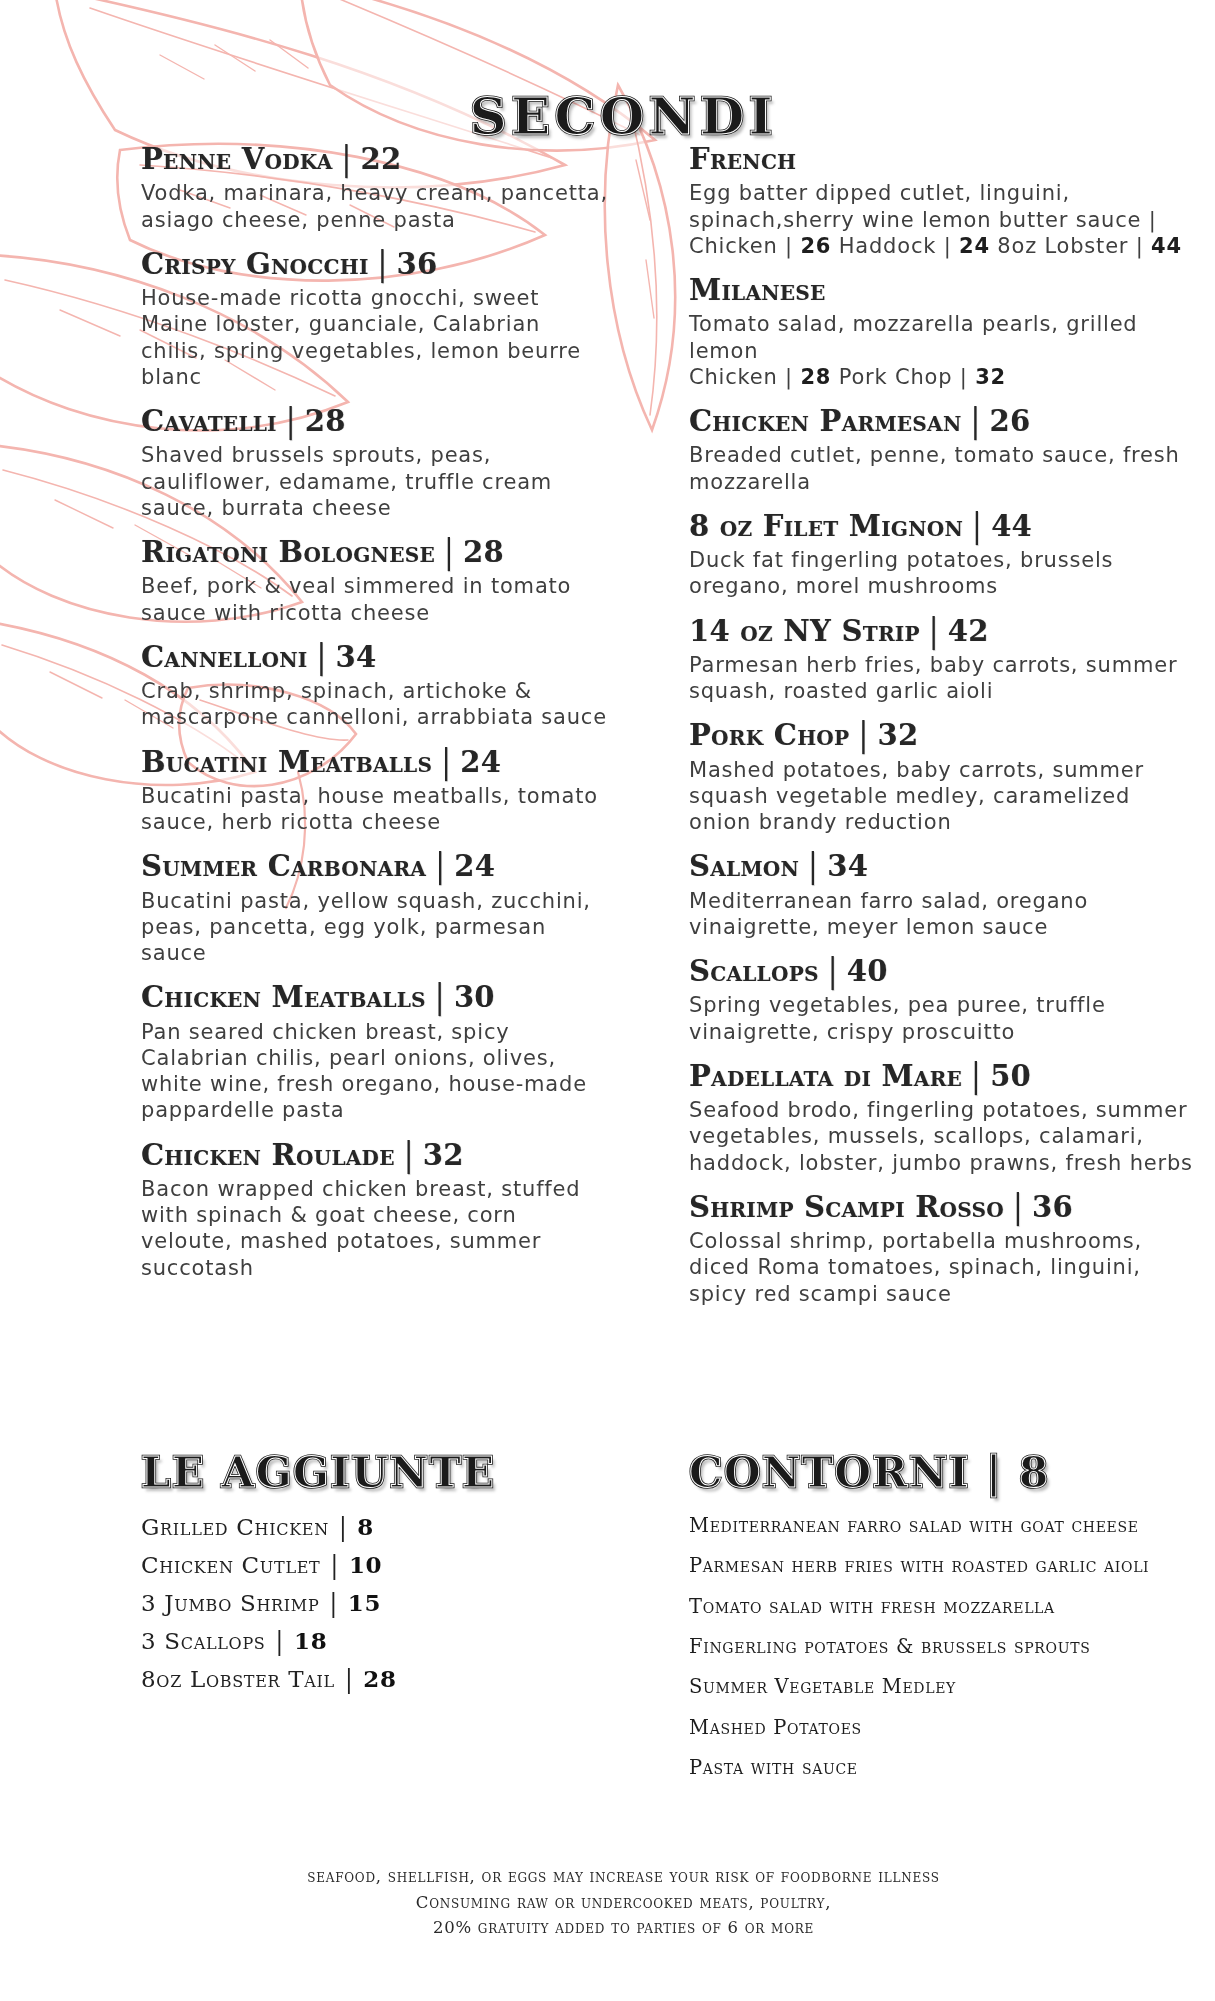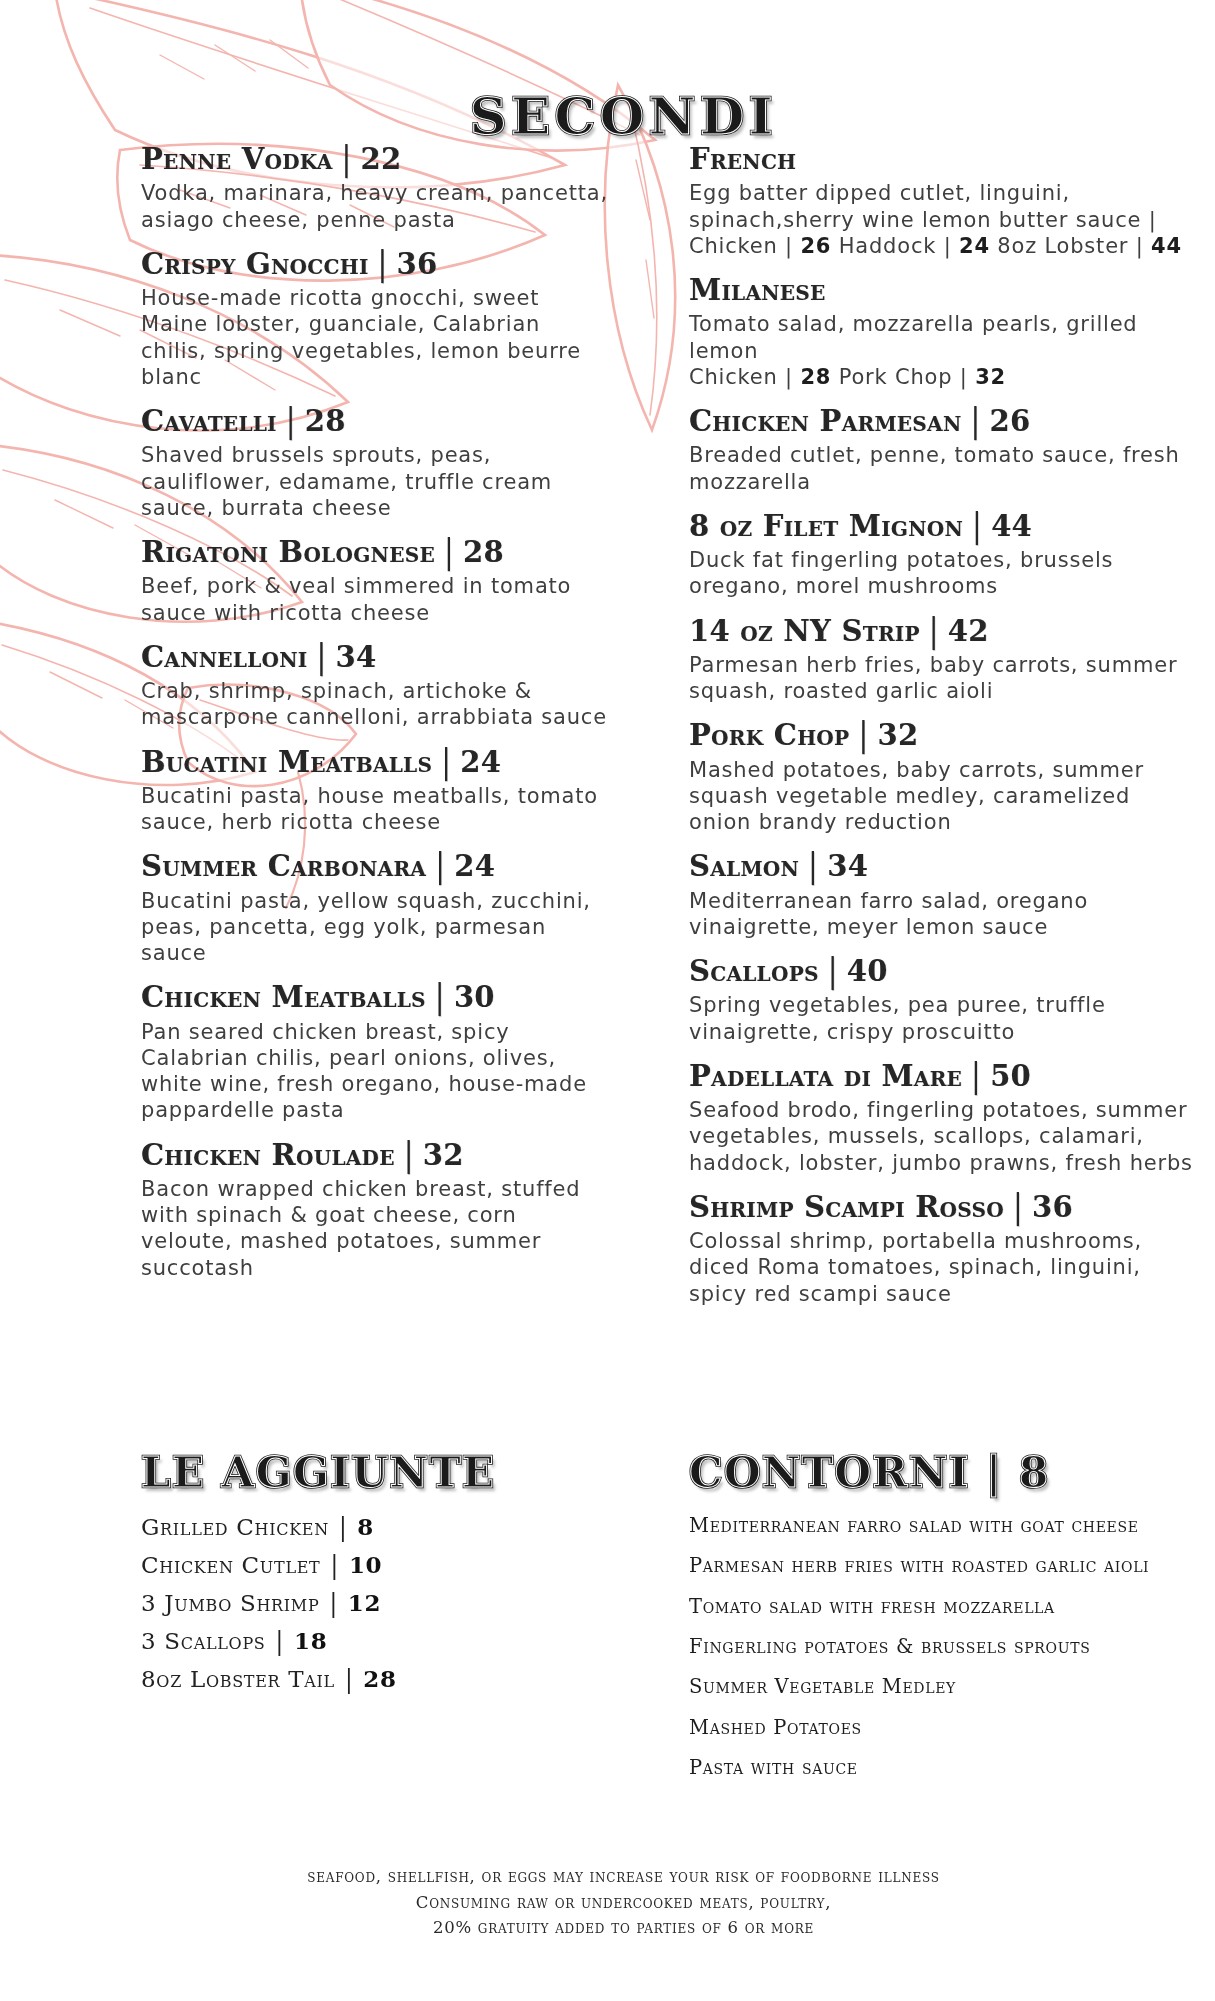--- a/index.html
+++ b/index.html
@@ -167,21 +167,21 @@
       </section>
 
     <section class="addons">
       <h2 class="display title-sub-h" style="margin:0;">
         <span class="l1" style="font-size:42px;letter-spacing:.035em;">LE AGGIUNTE</span>
         <span class="l2" style="font-size:42px;letter-spacing:.035em;" aria-hidden="true">LE AGGIUNTE</span>
       </h2>
       <ul id="aggiunte-list">
           <li><span>Grilled Chicken</span><span class="sep">|</span><b>8</b></li>
           <li><span>Chicken Cutlet</span><span class="sep">|</span><b>10</b></li>
-          <li><span>3 Jumbo Shrimp</span><span class="sep">|</span><b>12</b></li>
+          <li><span>3 Jumbo Shrimp</span><span class="sep">|</span><b>15</b></li>
           <li><span>3 Scallops</span><span class="sep">|</span><b>18</b></li>
           <li><span>8oz Lobster Tail</span><span class="sep">|</span><b>28</b></li>
         </ul>
     </section>
 
     <section class="sides">
       <h2 class="display title-sub-h" style="margin:0;">
         <span class="l1" style="font-size:42px;letter-spacing:.035em;">CONTORNI | 8</span>
         <span class="l2" style="font-size:42px;letter-spacing:.035em;" aria-hidden="true">CONTORNI | 8</span>
       </h2>

